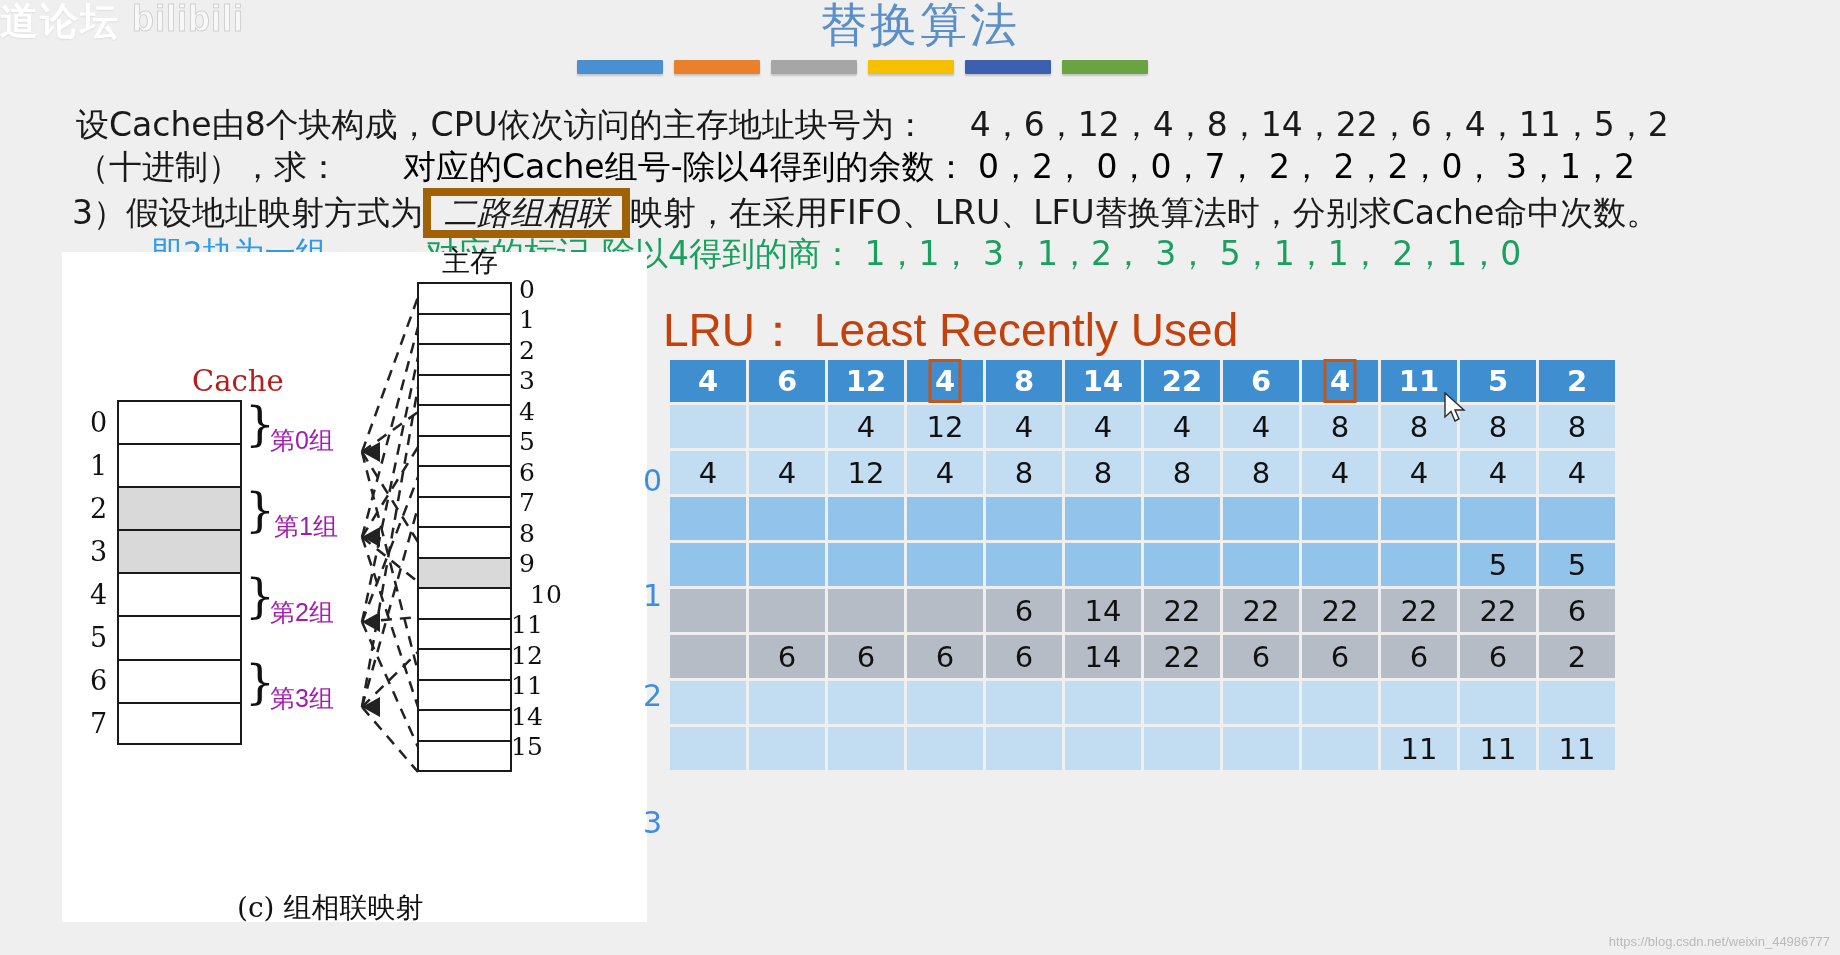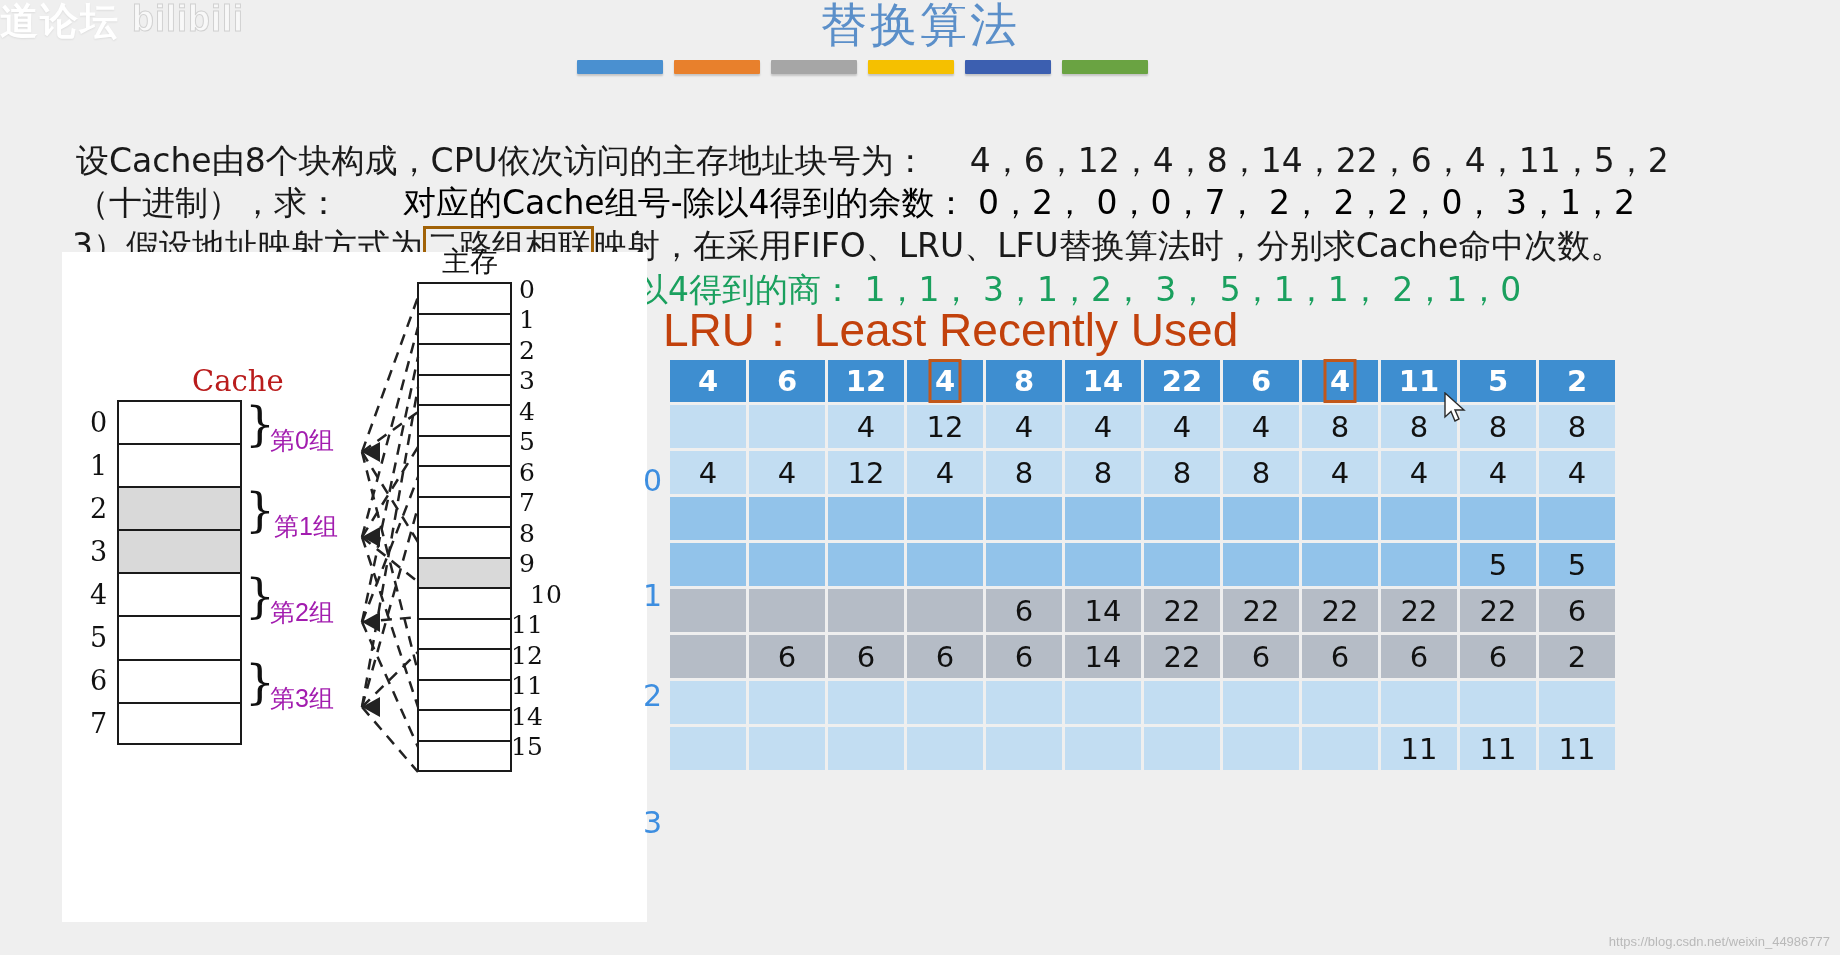--- a/index.html
+++ b/index.html
@@ -30,26 +30,26 @@
     font-size:47px;color:#5b8fc9;letter-spacing:3px;
   }
   .barrow{position:absolute;top:60px;left:577px;display:flex;gap:11px;}
   .barrow i{display:block;width:86px;height:14px;border-radius:1px;
             box-shadow:0 2px 2px rgba(0,0,0,.18);}
   
   .txt{
     position:absolute;left:0;top:0;width:1840px;
     font-family:"DejaVu Sans","Liberation Sans",sans-serif;
   }
-  .ln{position:absolute;white-space:nowrap;font-size:33px;color:#1a1a1a;margin-top:36px;}
+  .ln{position:absolute;white-space:nowrap;font-size:33px;color:#1a1a1a;}
   .blue{color:#000000;}
   .blue2{color:#2f9ae8;}
   .green{color:#1aa05e;}
   .boxed{
-    border:3px solid #a16207;padding:0 0;display:inline-block;line-height:1.02;
+    border:8px solid #a16207;padding:0 13px;display:inline-block;line-height:1.02;font-style:italic;
   }
   .sp{display:inline-block;}
   
   .figure{
     position:absolute;left:62px;top:252px;width:585px;height:670px;
     background:#ffffff;
   }
   .fig-cap{
     position:absolute;left:175px;top:637px;font-size:28px;color:#111;
     font-family:"DejaVu Serif","Liberation Serif",serif;white-space:nowrap;
@@ -246,20 +246,21 @@
         <path d="M300 455 L356 520"></path>
     </g>
     <g fill="#222">
       <polygon points="300,200 318,190 318,210"></polygon>
       <polygon points="300,285 318,275 318,295"></polygon>
       <polygon points="300,370 318,360 318,380"></polygon>
       <polygon points="300,455 318,445 318,465"></polygon>
     </g>
   </svg>
 
+  <div class="fig-cap">(c) 组相联映射</div>
 </div>
 
 <div class="lru-head">LRU：  Least Recently Used</div>
 
 <div class="setidx" style="left:643px;top:463px;">0</div>
 <div class="setidx" style="left:643px;top:578px;">1</div>
 <div class="setidx" style="left:643px;top:678px;">2</div>
 <div class="setidx" style="left:643px;top:805px;">3</div>
 
 <table class="tbl">

